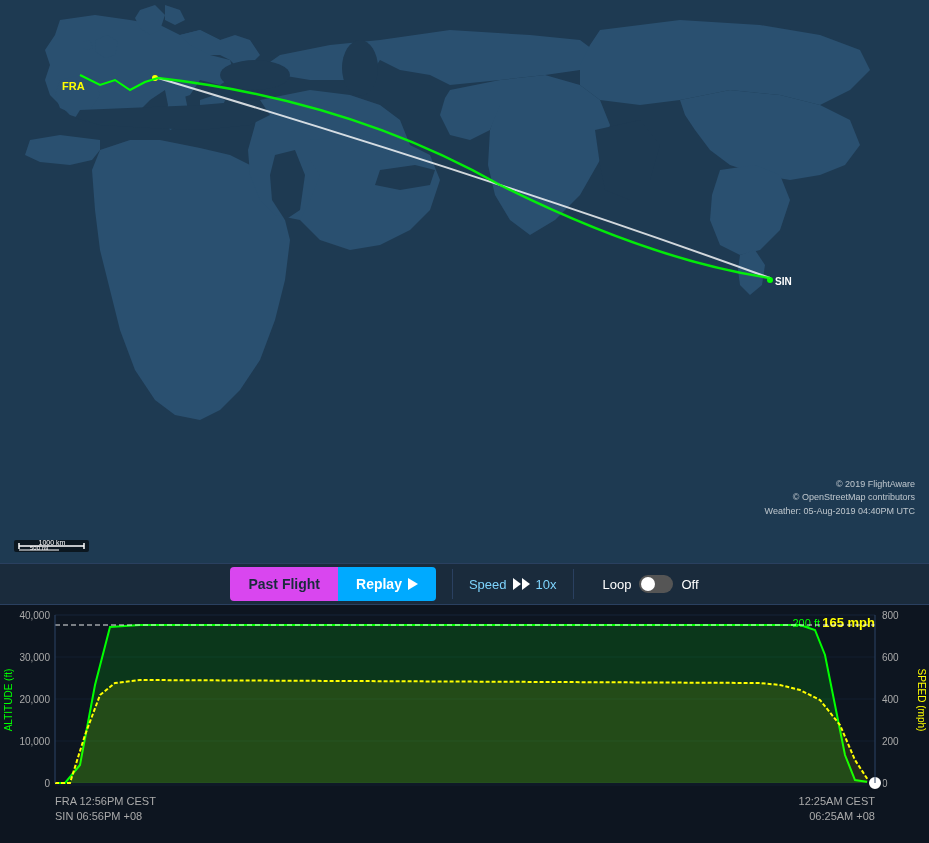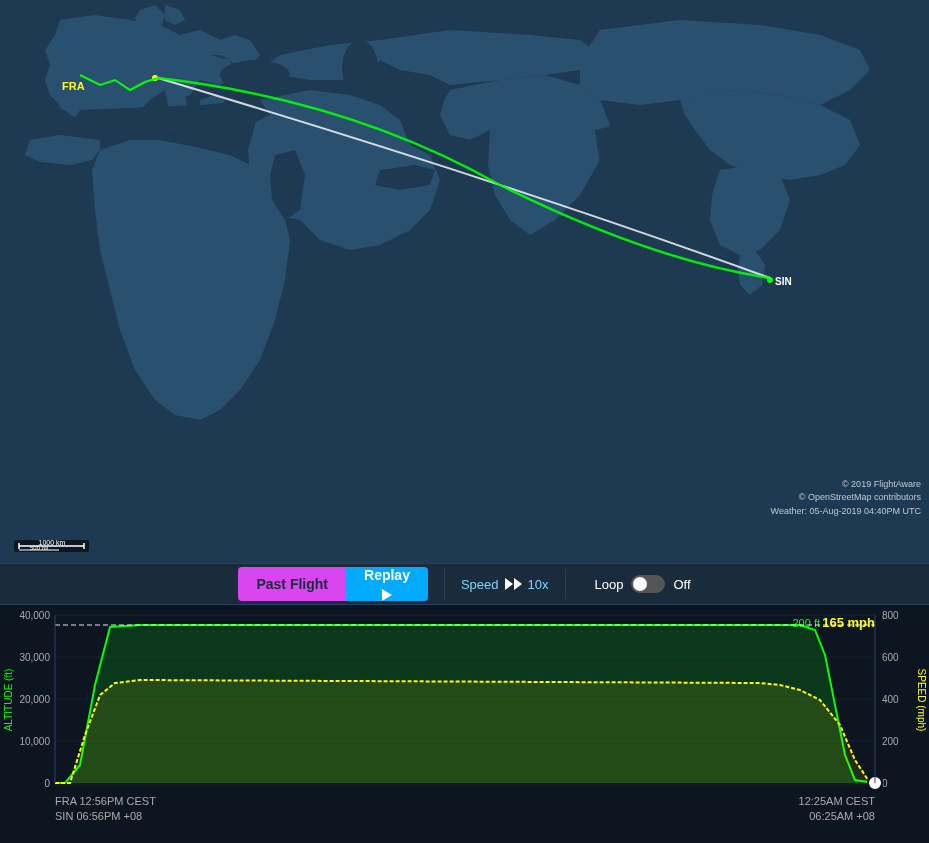--- a/index.html
+++ b/index.html
@@ -15,21 +15,21 @@
     }
 
     #map-svg {
       width: 100%;
       height: 100%;
     }
 
     .map-attribution {
       position: absolute;
       bottom: 45px;
-      right: 8px;
+      right: 14px;
       color: rgba(255,255,255,0.7);
       font-size: 9px;
       text-align: right;
       line-height: 1.5;
     }
 
     
     #controls-bar {
       width: 929px;
       height: 42px;
@@ -57,21 +57,20 @@
     .ctrl-btn-past {
       background: #d946ef;
       color: #1a2b3c;
       border-radius: 4px 0 0 4px;
     }
 
     .ctrl-btn-replay {
       background: #00aaff;
       color: #ffffff;
       border-radius: 0 4px 4px 0;
-      flex-direction: column;
     }
 
     .ctrl-separator {
       width: 1px;
       height: 30px;
       background: #2a4060;
       margin: 0 16px;
     }
 
     .ctrl-speed {

